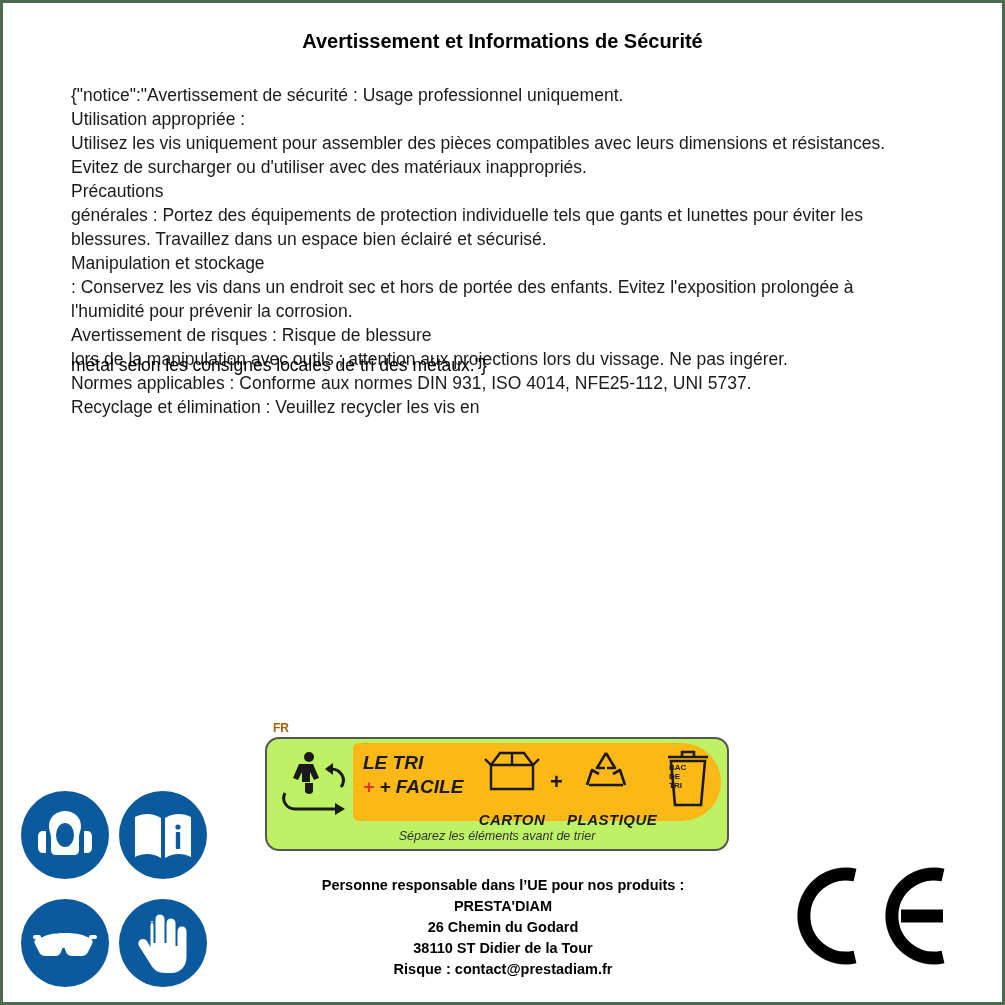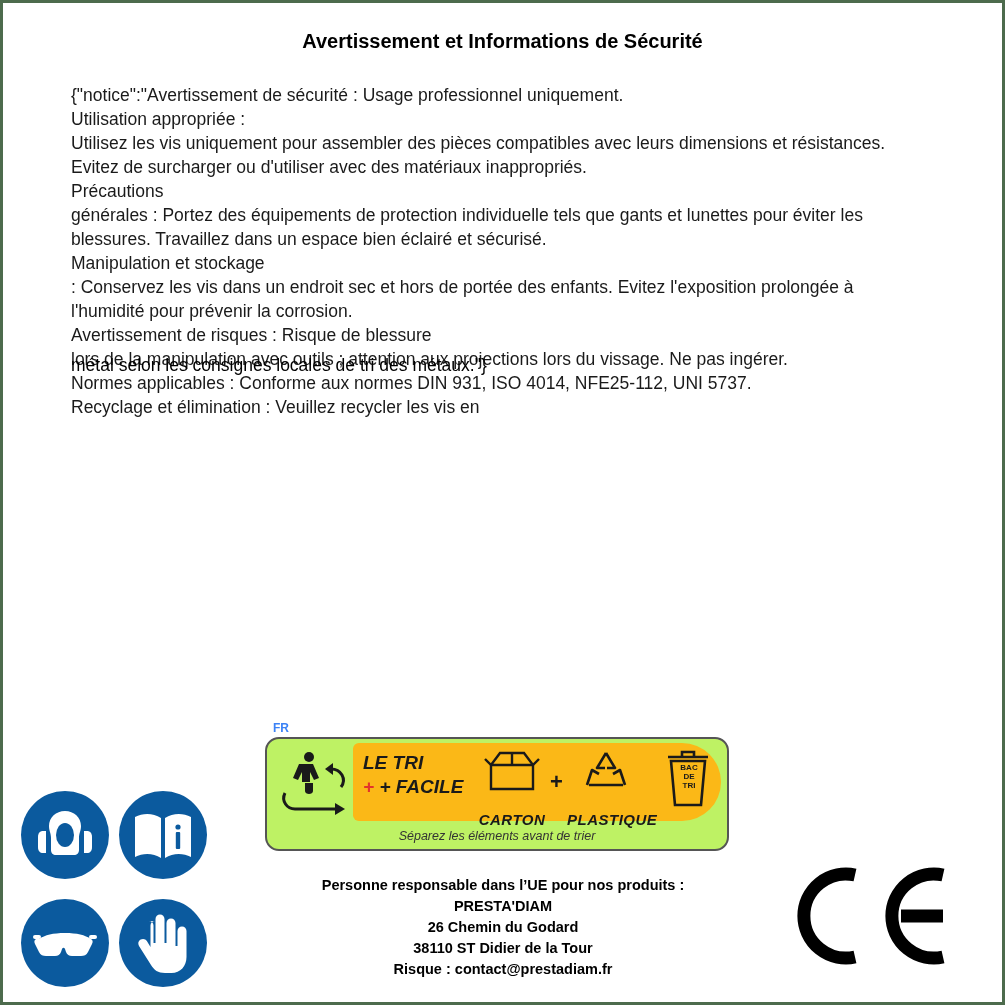--- a/index.html
+++ b/index.html
@@ -72,21 +72,21 @@
     top: 718px;
     width: 466px;
     height: 132px;
   }
   .tri-fr {
     position: absolute;
     left: 8px;
     top: 0px;
     font-size: 12px;
     font-weight: bold;
-    color: #3b82f6;
+    color: #a16207;
   }
   .tri-box {
     position: absolute;
     left: 0;
     top: 16px;
     width: 464px;
     height: 114px;
     border: 2px solid #555;
     border-radius: 14px;
     background: #bef264;
@@ -154,21 +154,21 @@
   }
   .tri-bac .lbl {
     position: absolute;
     left: 14px;
     top: 16px;
     width: 40px;
     font-size: 8px;
     font-weight: bold;
     line-height: 9px;
     color: #1a1a1a;
-    text-align: center;
+    text-align: left;
   }
   .tri-footer {
     position: absolute;
     left: 0;
     bottom: 6px;
     width: 100%;
     text-align: center;
     font-size: 12.5px;
     font-style: italic;
     color: #333;

